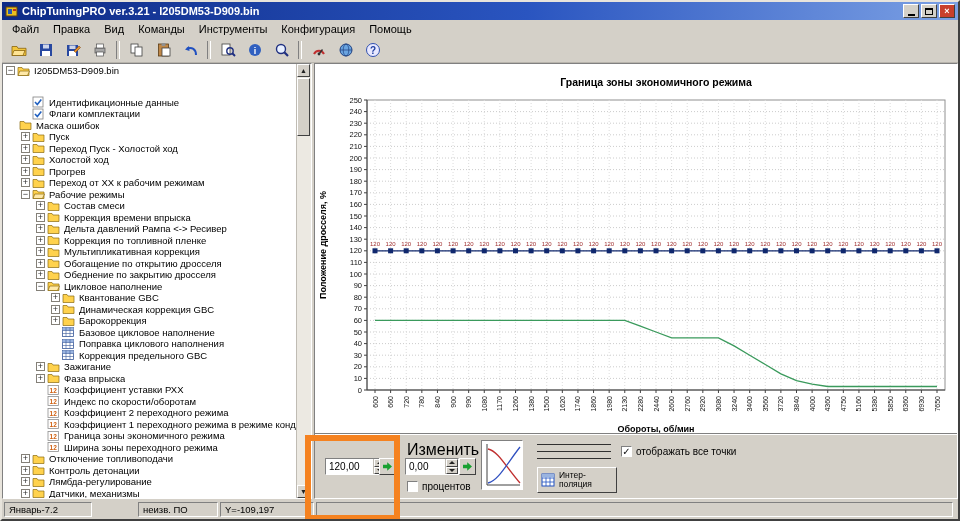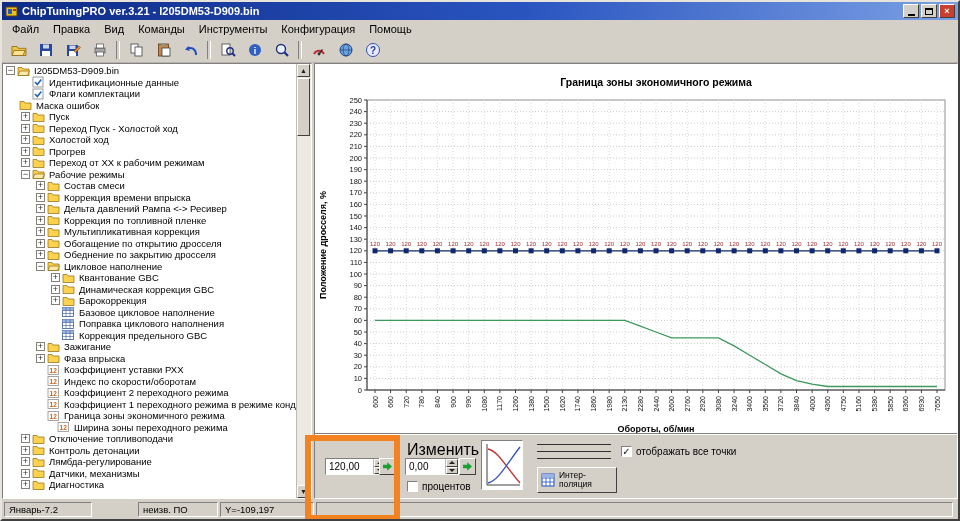--- a/index.html
+++ b/index.html
@@ -216,21 +216,21 @@
         <div class="trow" style="padding-left: 3px;">
           <span class="texp">−</span>
           <span class="tico">
             <svg width="13" height="12" viewBox="0 0 13 12">
               <path d="M1 2.5h4l1 1.5h6v6.5H1z" fill="#ffd24d" stroke="#8a6a10" stroke-width=".7"></path>
               <path d="M1 10.5l1.8-4.5h9.7l-2 4.5z" fill="#ffe9a8" stroke="#8a6a10" stroke-width=".7"></path>
             </svg>
           </span>
           <span class="tlabel">I205DM53-D909.bin</span>
         </div>
-        <div class="trow" style="padding-left: 18px;">
+        <div class="trow" style="padding-left: 18px; margin-top: 20px;">
           <span class="texp none"></span>
           <span class="tico">
             <svg width="13" height="12" viewBox="0 0 13 12">
               <rect x="1" y="1" width="10" height="10" fill="#fff" stroke="#808080" stroke-width=".8"></rect>
               <path d="M3 6l2.3 2.5 4-5" stroke="#2060c0" stroke-width="1.6" fill="none"></path>
             </svg>
           </span>
           <span class="tlabel">Идентификационные данные</span>
         </div>
         <div class="trow" style="padding-left: 18px;">
@@ -501,21 +501,21 @@
         <div class="trow" style="padding-left: 33px;">
           <span class="texp none"></span>
           <span class="tico">
             <svg width="13" height="12" viewBox="0 0 13 12">
               <rect x="1" y="1.5" width="10.5" height="9" fill="#fff" stroke="#909090" stroke-width=".8"></rect>
               <text x="6.2" y="8.8" font-size="6.5" font-weight="bold" fill="#d06010" text-anchor="middle" font-family="Liberation Sans,sans-serif">12</text>
             </svg>
           </span>
           <span class="tlabel">Граница зоны экономичного режима</span>
         </div>
-        <div class="trow" style="padding-left: 43px;">
+        <div class="trow" style="padding-left: 33px;">
           <span class="texp none"></span>
           <span class="tico">
             <svg width="13" height="12" viewBox="0 0 13 12">
               <rect x="1" y="1.5" width="10.5" height="9" fill="#fff" stroke="#909090" stroke-width=".8"></rect>
               <text x="6.2" y="8.8" font-size="6.5" font-weight="bold" fill="#d06010" text-anchor="middle" font-family="Liberation Sans,sans-serif">12</text>
             </svg>
           </span>
           <span class="tlabel">Ширина зоны переходного режима</span>
         </div>
         <div class="trow" style="padding-left: 18px;">

